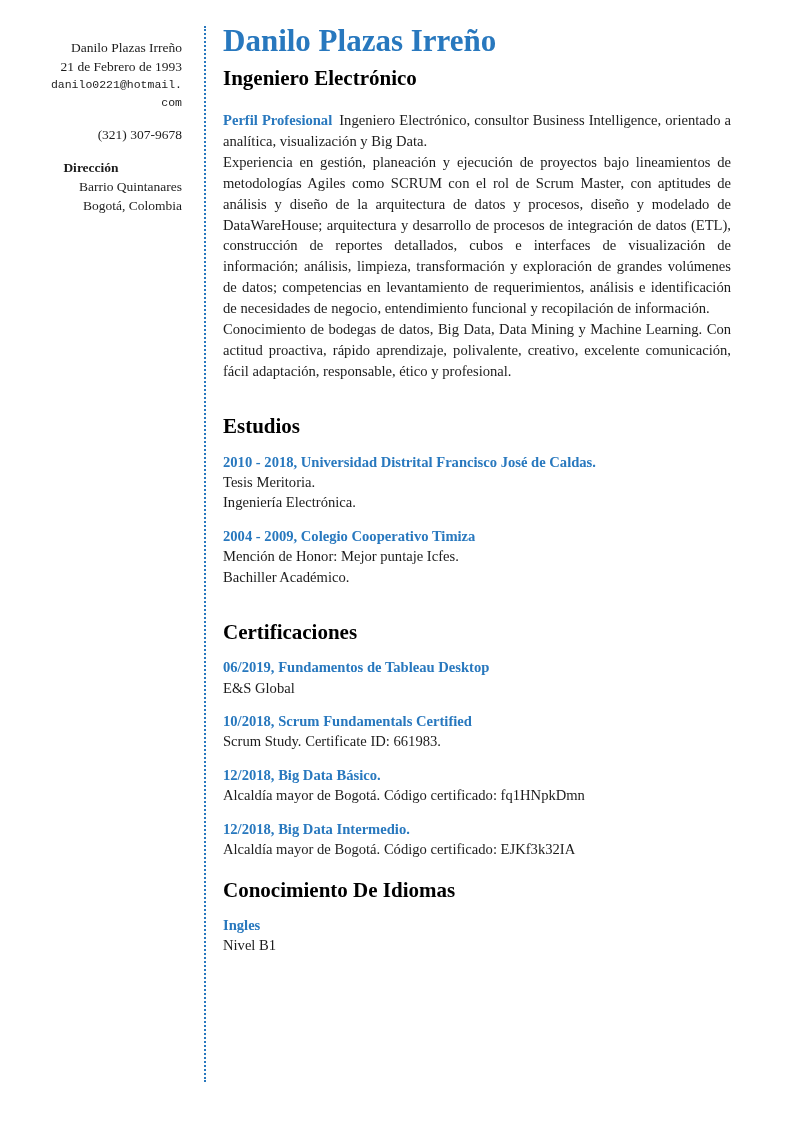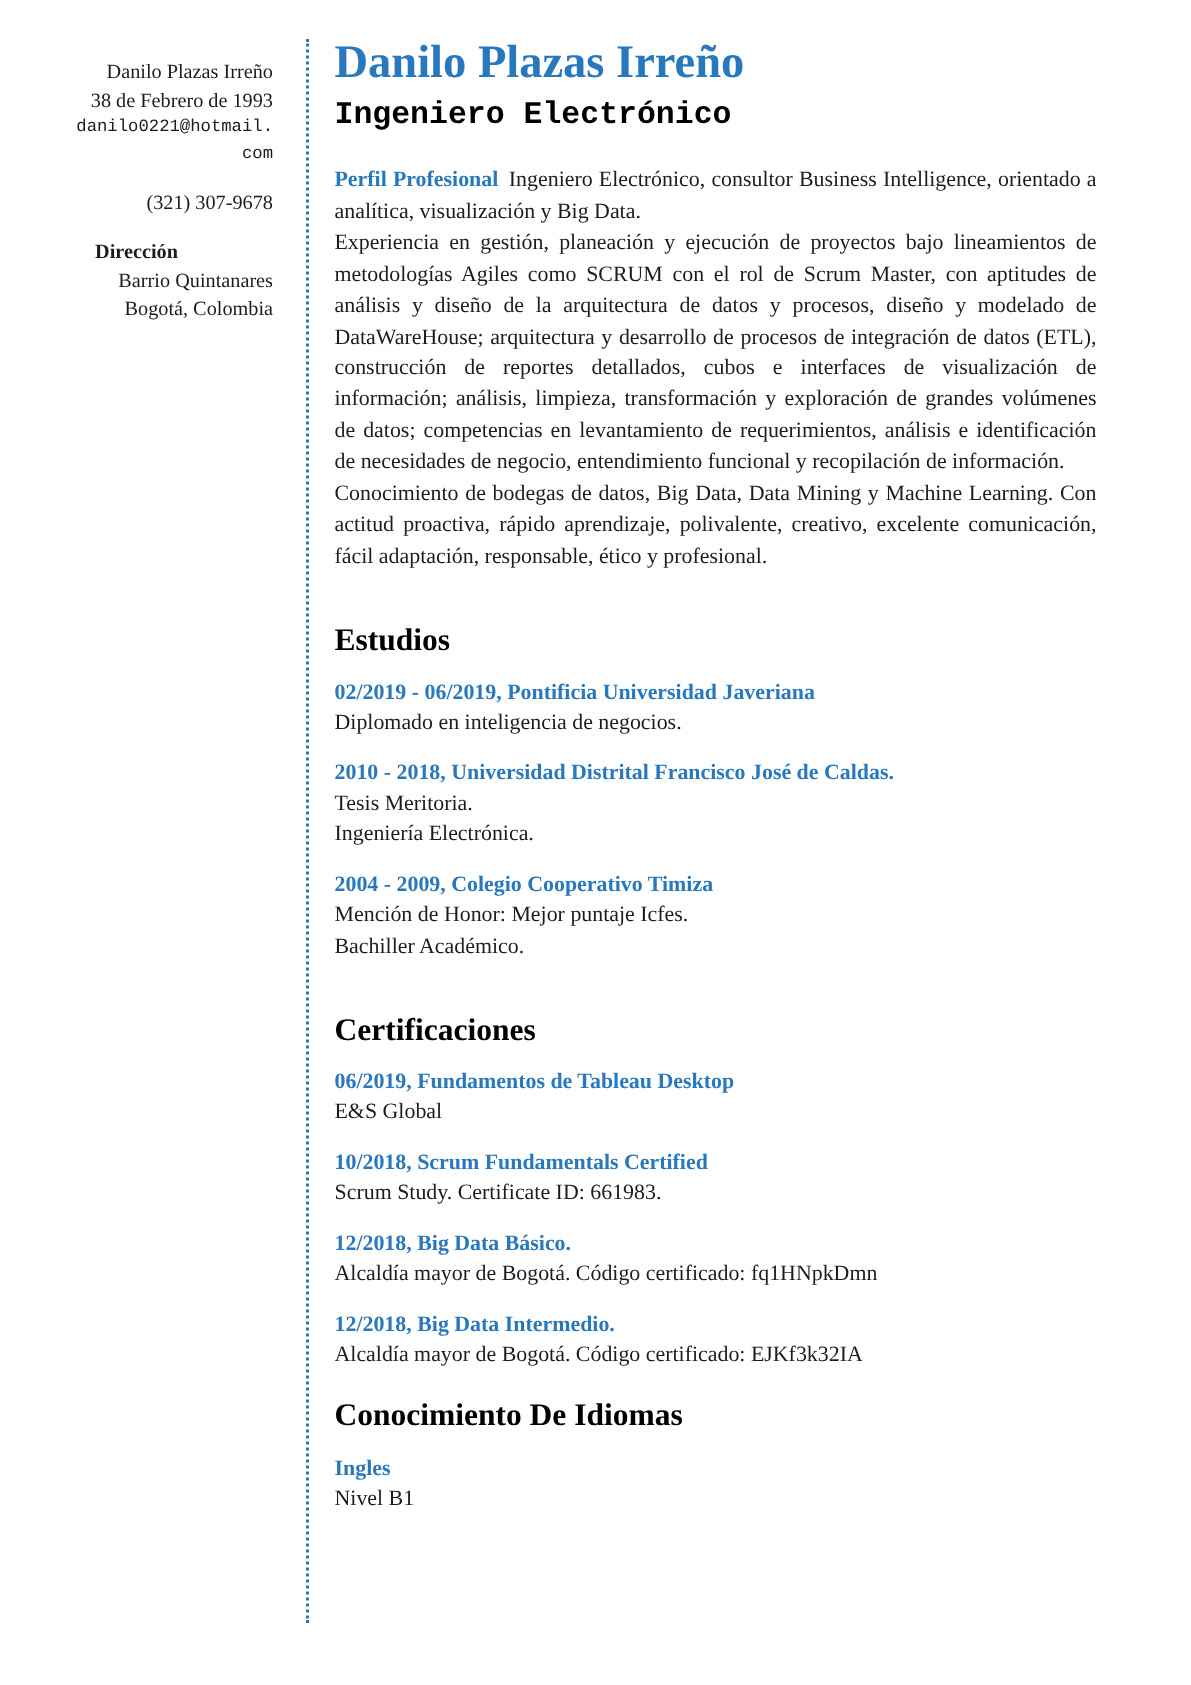--- a/index.html
+++ b/index.html
@@ -59,21 +59,20 @@
     line-height:1.1;
     font-weight:bold;
     color:var(--accent);
   }
   h2.cv-role{
     margin:8px 0 0 0;
     font-size:21px;
     line-height:1.15;
     font-weight:bold;
     color:#000;
-    font-family:Liberation Mono, monospace;
   }
   .profile{
     margin-top:20px;
     font-size:14.6px;
     line-height:1.43;
     text-align:justify;
     hyphens:auto;
     -webkit-hyphens:auto;
   }
   .profile p{margin:0;}
@@ -105,21 +104,21 @@
   }
   section.tight{margin-top:18px;}
 </style>
 </head>
 <body>
 
 <div class="page">
 
   <aside class="sidebar">
     <div class="sb-line">Danilo Plazas Irreño</div>
-    <div class="sb-line">38 de Febrero de 1993</div>
+    <div class="sb-line">21 de Febrero de 1993</div>
     <div class="sb-line mono">danilo0221@hotmail.</div>
     <div class="sb-line mono">com</div>
     <div class="sb-line gap-top">(321) 307-9678</div>
     <div class="sb-line bold gap-top">Dirección</div>
     <div class="sb-line">Barrio Quintanares</div>
     <div class="sb-line">Bogotá, Colombia</div>
   </aside>
 
   <div class="divider"></div>
 
@@ -130,24 +129,20 @@
 
     <div class="profile">
       <p><span class="profile-label">Perfil Profesional</span><span>Ingeniero Electrónico, consultor Business Intelligence, orientado a analítica, visualización y Big Data.</span></p>
       <p>Experiencia en gestión, planeación y ejecución de proyectos bajo lineamientos de metodologías Agiles como SCRUM con el rol de Scrum Master, con aptitudes de análisis y diseño de la arquitectura de datos y procesos, diseño y modelado de DataWareHouse; arquitectura y desarrollo de procesos de integración de datos (ETL), construcción de reportes detallados, cubos e interfaces de visualización de información; análisis, limpieza, transformación y exploración de grandes volúmenes de datos; competencias en levantamiento de requerimientos, análisis e identificación de necesidades de negocio, entendimiento funcional y recopilación de información.</p>
       <p>Conocimiento de bodegas de datos, Big Data, Data Mining y Machine Learning.  Con actitud proactiva, rápido aprendizaje, polivalente, creativo, excelente comunicación, fácil adaptación, responsable, ético y profesional.</p>
     </div>
 
     <section>
       <h3 class="section-title">Estudios</h3>
 
-      <div class="entry">
-        <div class="entry-heading">02/2019 - 06/2019, Pontificia Universidad Javeriana</div>
-        <div class="entry-line">Diplomado en inteligencia de negocios.</div>
-      </div>
 
       <div class="entry">
         <div class="entry-heading">2010 - 2018, Universidad Distrital Francisco José de Caldas.</div>
         <div class="entry-line">Tesis Meritoria.</div>
         <div class="entry-line">Ingeniería Electrónica.</div>
       </div>
 
       <div class="entry">
         <div class="entry-heading">2004 - 2009, Colegio Cooperativo Timiza</div>
         <div class="entry-line">Mención de Honor: Mejor puntaje Icfes.</div>

